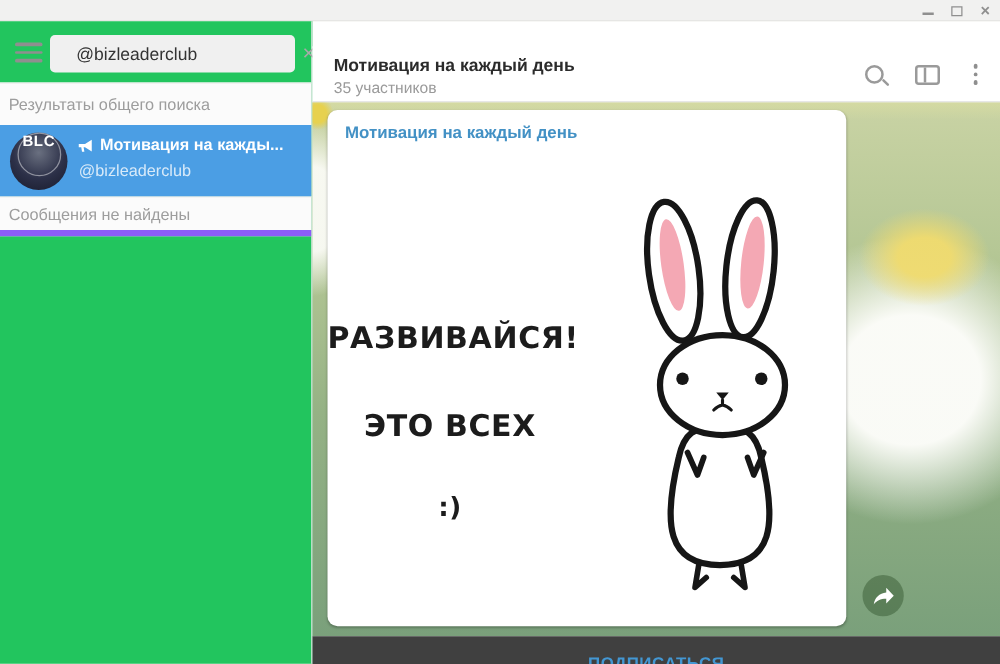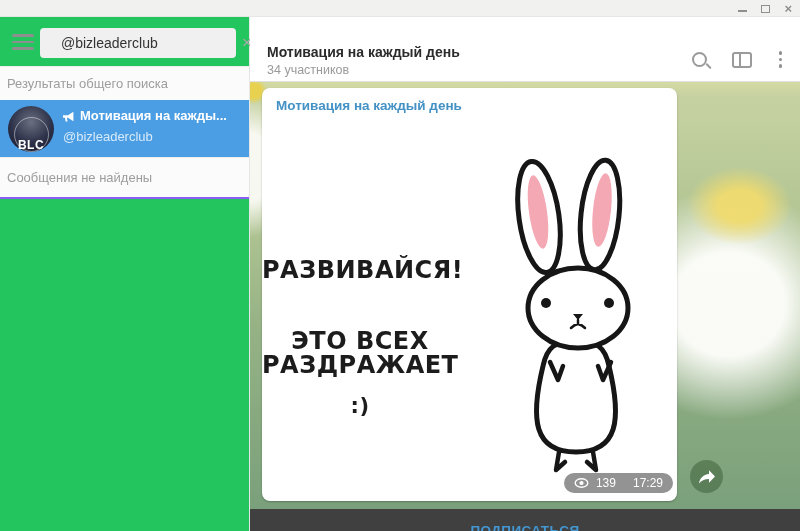--- a/index.html
+++ b/index.html
@@ -22,26 +22,26 @@
   .hamburger span { display:block; width:22px; height:2.5px; background:#8f8f8f; border-radius:2px; margin-bottom:4px; }
   .search-box { position:absolute; left:40px; top:11px; width:196px; height:30px;
     background:#f0f0f0; border-radius:4px; display:flex; align-items:center; }
   .search-box input { flex:1; border:none; outline:none; background:transparent;
     font-family:inherit; font-size:14px; color:#333; padding-left:21px; }
   .search-clear { width:28px; text-align:center; font-size:17px; color:#a9a9a9; cursor:pointer; }
 
   .sb-section { height:34px; background:#fbfbfb; border-top:1px solid #ededed;
     display:flex; align-items:center; padding-left:7px;
     font-size:13px; color:#9d9d9d; }
-  .sb-section.last { border-bottom:2px solid #8b5cf6; height:42px; }
+  .sb-section.last { border-bottom:5px solid #8b5cf6; height:32px; }
 
   .chat-item { height:57px; background:#4b9ee4; position:relative; cursor:pointer; }
   .avatar { position:absolute; left:8px; top:6px; width:46px; height:46px; border-radius:50%;
     background:radial-gradient(circle at 50% 35%, #6a7080 0%, #2c3048 55%, #171a2b 100%);
-    display:flex; align-items:flex-end; justify-content:center; }
+    display:flex; align-items:flex-start; justify-content:center; }
   .avatar::before { content:""; position:absolute; width:33px; height:33px; border-radius:50%;
     border:1px solid rgba(255,255,255,0.45); }
   .avatar-label { color:#fff; font-size:12px; font-weight:bold; letter-spacing:0.5px; }
   .chat-item-text { position:absolute; left:62px; top:8px; width:180px; }
   .chat-item-title-row { display:flex; align-items:flex-end; gap:5px; }
   .megaphone { flex:0 0 auto; display:flex; }
   .chat-item-title { font-size:13px; font-weight:bold; color:#fff; white-space:nowrap;
     overflow:hidden; max-width:158px; }
   .chat-item-sub { font-size:13px; color:rgba(255,255,255,0.78); margin-top:6px; margin-left:1px; }
 
@@ -145,21 +145,21 @@
 
   <div class="sb-section last">
     <span>Сообщения не найдены</span>
   </div>
 </div>
 
 <div class="main">
 
   <div class="chat-header">
     <div class="chat-header-title">Мотивация на каждый день</div>
-    <div class="chat-header-sub">34 участников</div>
+    <div class="chat-header-sub">35 участников</div>
     <div class="header-icons">
       <div class="icon-search"></div>
       <div class="icon-columns"></div>
       <div class="icon-dots">
           <i></i>
           <i></i>
           <i></i>
         </div>
     </div>
   </div>
@@ -184,34 +184,22 @@
           <path d="M311,194 L321,194 L316,200 Z" fill="#161616"></path>
           <path d="M316,200 L316,204 M309,208 Q312.5,204.5 316,204 Q319.5,204.5 323,208" fill="none" stroke="#161616" stroke-width="2.5" stroke-linecap="round"></path>
           <path d="M288,242 L296,260 L301,246" fill="none" stroke="#161616" stroke-width="4.5" stroke-linecap="round" stroke-linejoin="round"></path>
           <path d="M349,242 L341,260 L336,246" fill="none" stroke="#161616" stroke-width="4.5" stroke-linecap="round" stroke-linejoin="round"></path>
           <path d="M297,332 L294,350 L303,342" fill="none" stroke="#161616" stroke-width="4.5" stroke-linecap="round" stroke-linejoin="round"></path>
           <path d="M331,332 L334,350 L325,342" fill="none" stroke="#161616" stroke-width="4.5" stroke-linecap="round" stroke-linejoin="round"></path>
         </svg>
 
         <div class="img-text t1">РАЗВИВАЙСЯ!</div>
         <div class="img-text t2">ЭТО ВСЕХ</div>
-        <div class="img-text t3">РАЗДРАЖАЕТ</div>
         <div class="img-text t4">:)</div>
 
-        <div class="views-badge">
-          <span style="display:flex;">
-            <svg width="15" height="10" viewBox="0 0 15 10">
-              <ellipse cx="7.5" cy="5" rx="6.3" ry="4.2" fill="none" stroke="#ffffff" stroke-width="1.4"></ellipse>
-              <circle cx="7.5" cy="5" r="2.1" fill="#ffffff"></circle>
-            </svg>
-          </span>
-          <span>139</span>
-          <span class="sep"></span>
-          <span>17:29</span>
-        </div>
       </div>
     </div>
 
     <div class="share-btn">
       <span style="display:flex;">
         <svg width="18" height="15" viewBox="0 0 18 15">
           <path d="M11,5 L11,1.2 L17,7.5 L11,13.8 L11,10 C6.2,10 3.4,11.5 1,14.5 C1.8,9 5.5,5.6 11,5 Z" fill="#ffffff"></path>
         </svg>
       </span>
     </div>

